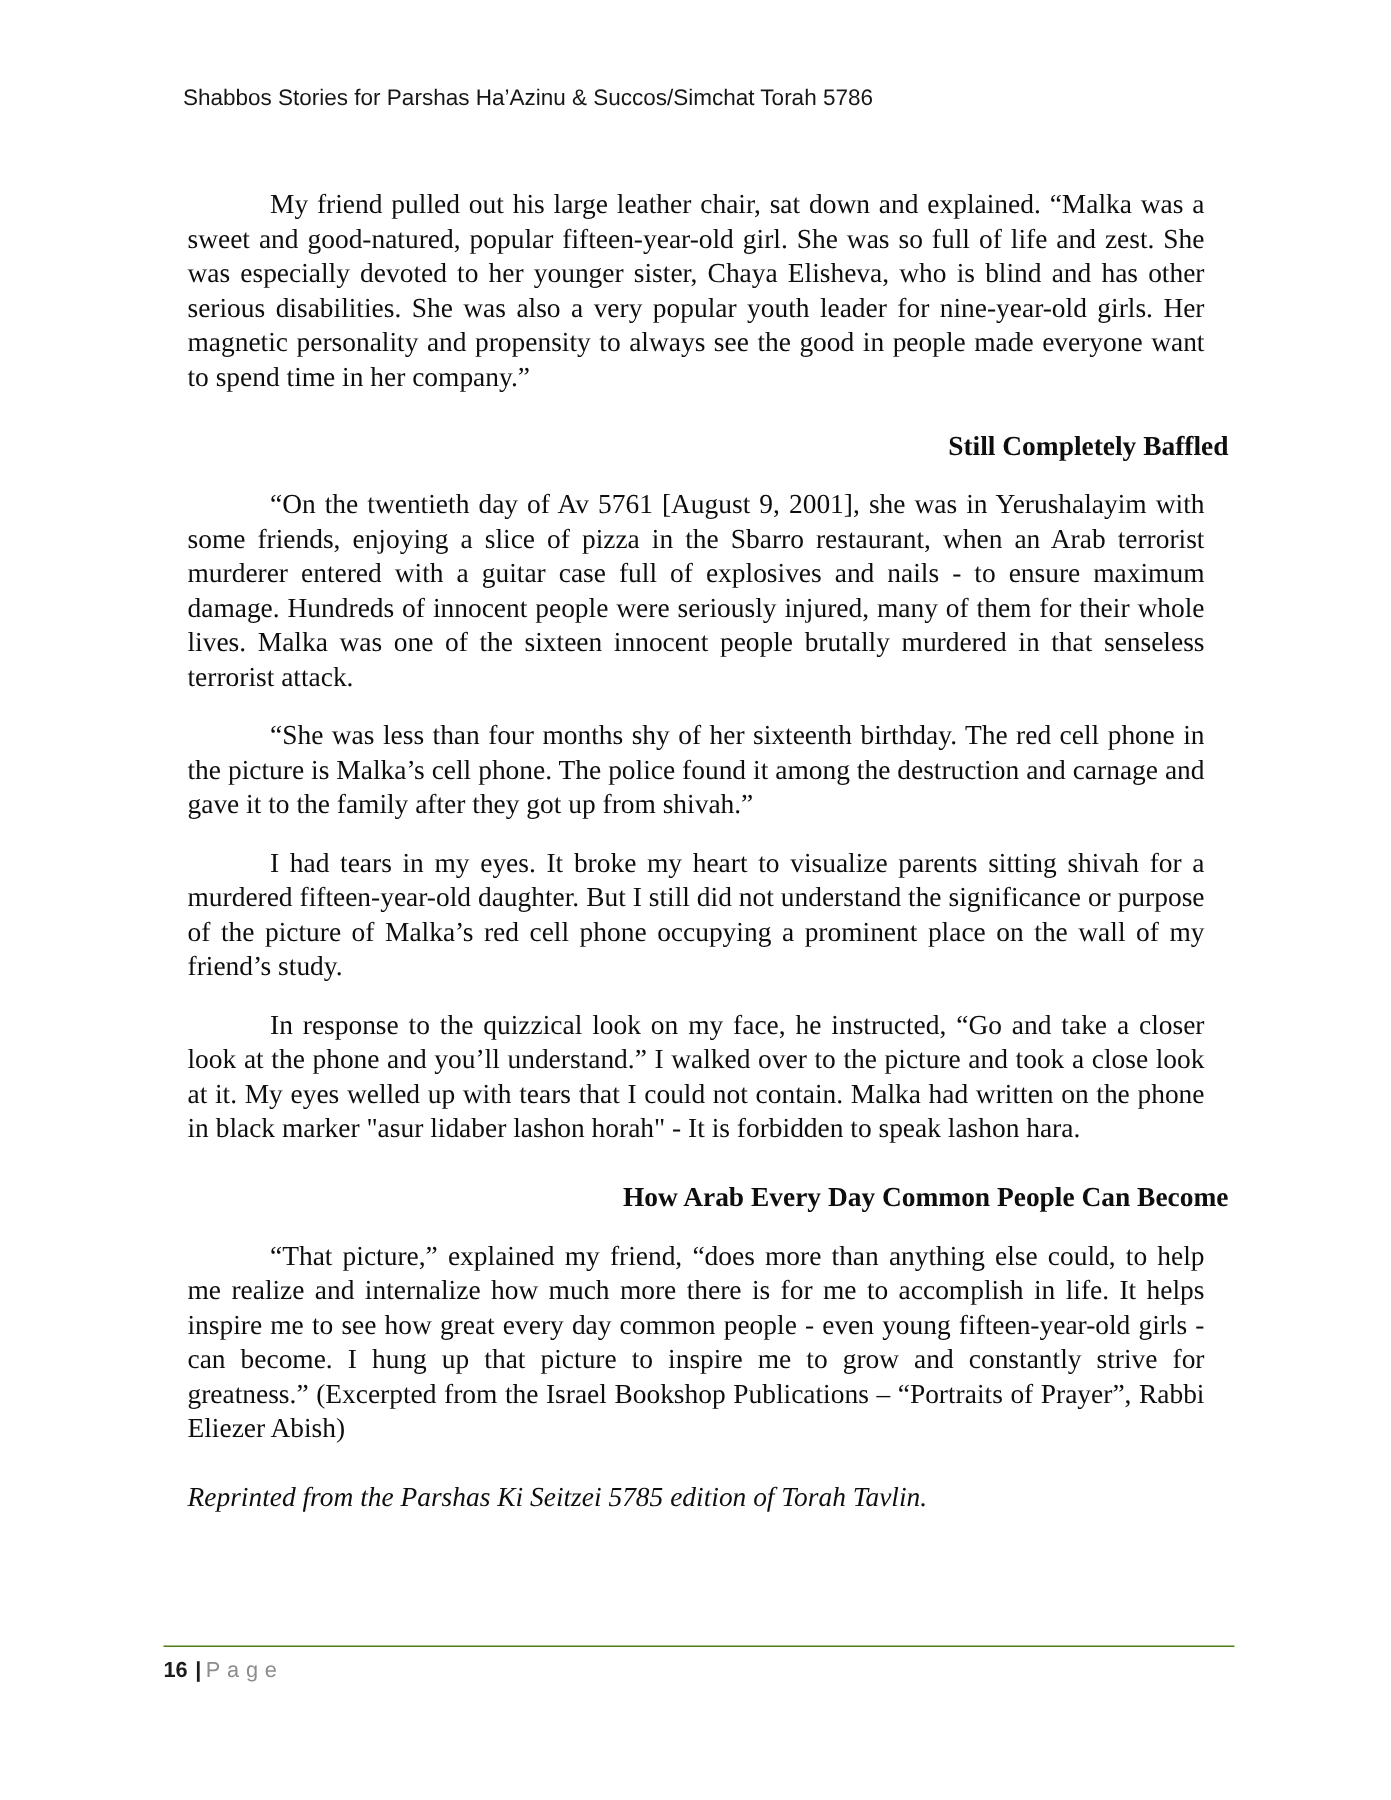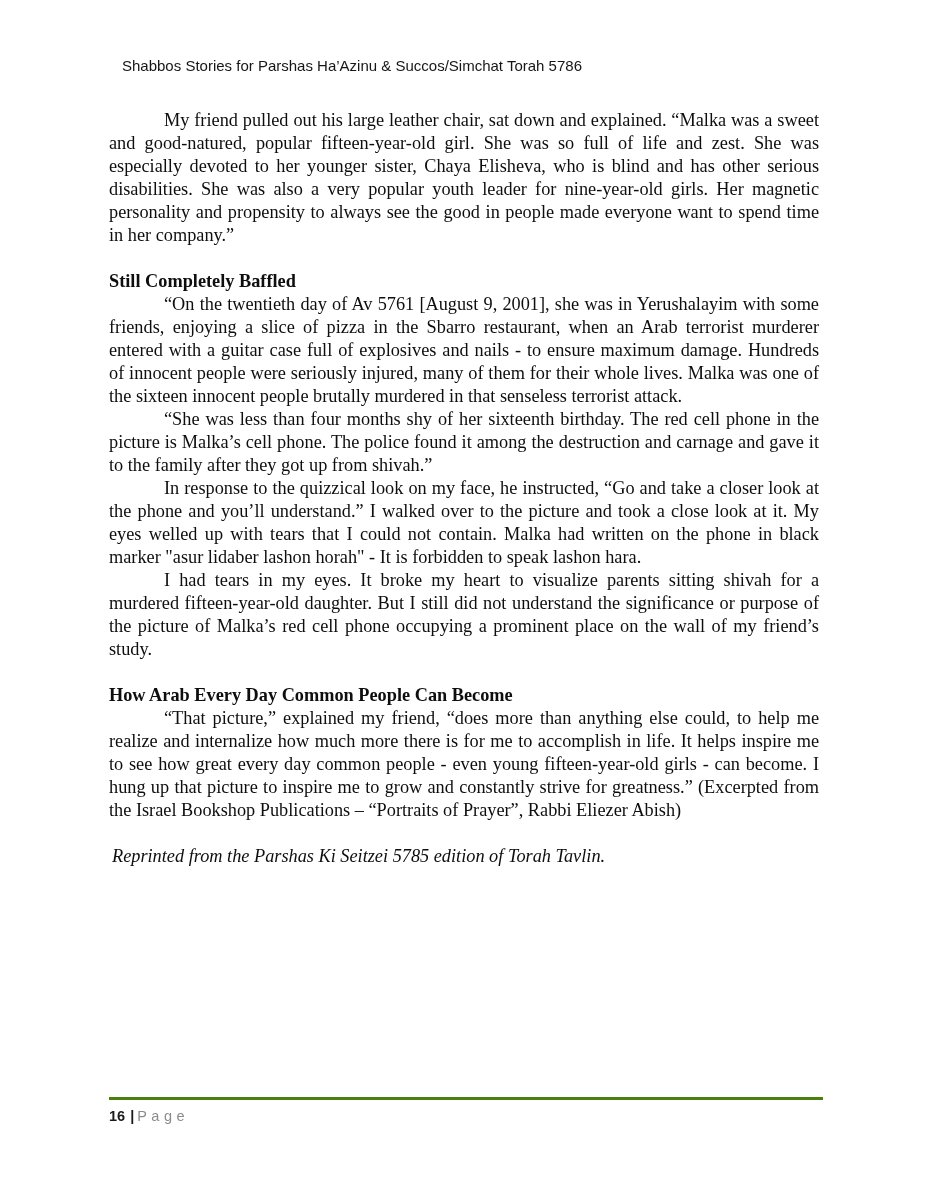--- a/index.html
+++ b/index.html
@@ -31,43 +31,43 @@
     position: absolute;
     left: 109px;
     top: 109px;
     width: 710px;
     font-size: 18.3px;
     line-height: 23px;
     text-align: justify;
     color: #0e0e0e;
   }
   .para {
-    margin: 0;
+    margin: 16px;
     text-indent: 55px;
   }
   .heading {
     margin: 23px 0 0 0;
     font-size: 18.3px;
     line-height: 23px;
     font-weight: bold;
-    text-align: left;
+    text-align: right;
     text-indent: 0;
   }
   .reprint {
-    margin: 23px 0 0 3px;
+    margin: 23px 0 0 16px;
     font-style: italic;
     text-align: left;
     text-indent: 0;
   }
   .page-footer {
     position: absolute;
     left: 109px;
     top: 1097px;
     width: 714px;
-    border-top: 3px solid #4d7c0f;
+    border-top: 1px solid #4d7c0f;
     padding-top: 7px;
     font-family: "Liberation Sans", sans-serif;
     font-size: 14.5px;
     line-height: 18px;
     white-space: nowrap;
   }
   .page-num {
     font-weight: bold;
     color: #1a1a1a;
   }
@@ -90,23 +90,23 @@
   <p class="para">My friend pulled out his large leather chair, sat down and explained. “Malka was a sweet and good-natured, popular fifteen-year-old girl. She was so full of life and zest. She was especially devoted to her younger sister, Chaya Elisheva, who is blind and has other serious disabilities. She was also a very popular youth leader for nine-year-old girls. Her magnetic personality and propensity to always see the good in people made everyone want to spend time in her company.”</p>
 
   <h2 class="heading">Still Completely Baffled</h2>
 
 
   <p class="para">“On the twentieth day of Av 5761 [August 9, 2001], she was in Yerushalayim with some friends, enjoying a slice of pizza in the Sbarro restaurant, when an Arab terrorist murderer entered with a guitar case full of explosives and nails - to ensure maximum damage. Hundreds of innocent people were seriously injured, many of them for their whole lives. Malka was one of the sixteen innocent people brutally murdered in that senseless terrorist attack.</p>
 
   <p class="para">“She was less than four months shy of her sixteenth birthday. The red cell phone in the picture is Malka’s cell phone. The police found it among the destruction and carnage and gave it to the family after they got up from shivah.”</p>
 
 
+  <p class="para">I had tears in my eyes. It broke my heart to visualize parents sitting shivah for a murdered fifteen-year-old daughter. But I still did not understand the significance or purpose of the picture of Malka’s red cell phone occupying a prominent place on the wall of my friend’s study.</p>
+
   <p class="para">In response to the quizzical look on my face, he instructed, “Go and take a closer look at the phone and you’ll understand.” I walked over to the picture and took a close look at it. My eyes welled up with tears that I could not contain. Malka had written on the phone in black marker "asur lidaber lashon horah" - It is forbidden to speak lashon hara.</p>
-
-  <p class="para">I had tears in my eyes. It broke my heart to visualize parents sitting shivah for a murdered fifteen-year-old daughter. But I still did not understand the significance or purpose of the picture of Malka’s red cell phone occupying a prominent place on the wall of my friend’s study.</p>
 
   <h2 class="heading">How Arab Every Day Common People Can Become</h2>
 
   <p class="para">“That picture,” explained my friend, “does more than anything else could, to help me realize and internalize how much more there is for me to accomplish in life. It helps inspire me to see how great every day common people - even young fifteen-year-old girls - can become. I hung up that picture to inspire me to grow and constantly strive for greatness.” (Excerpted from the Israel Bookshop Publications – “Portraits of Prayer”, Rabbi Eliezer Abish)</p>
 
   <p class="reprint">Reprinted from the Parshas Ki Seitzei 5785 edition of Torah Tavlin.</p>
 </div>
 
 <div class="page-footer">
   <span class="page-num">16</span><span class="footer-sep">|</span><span class="page-label">Page</span>

